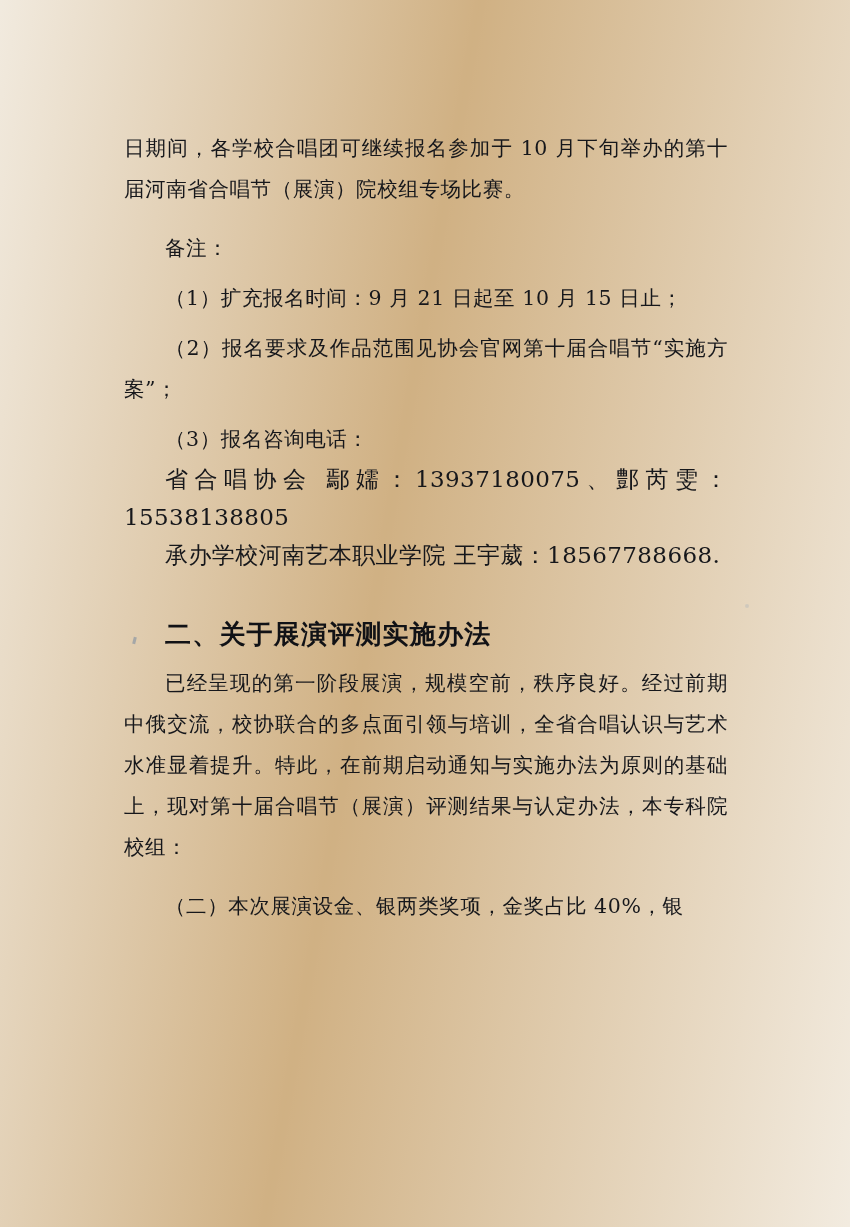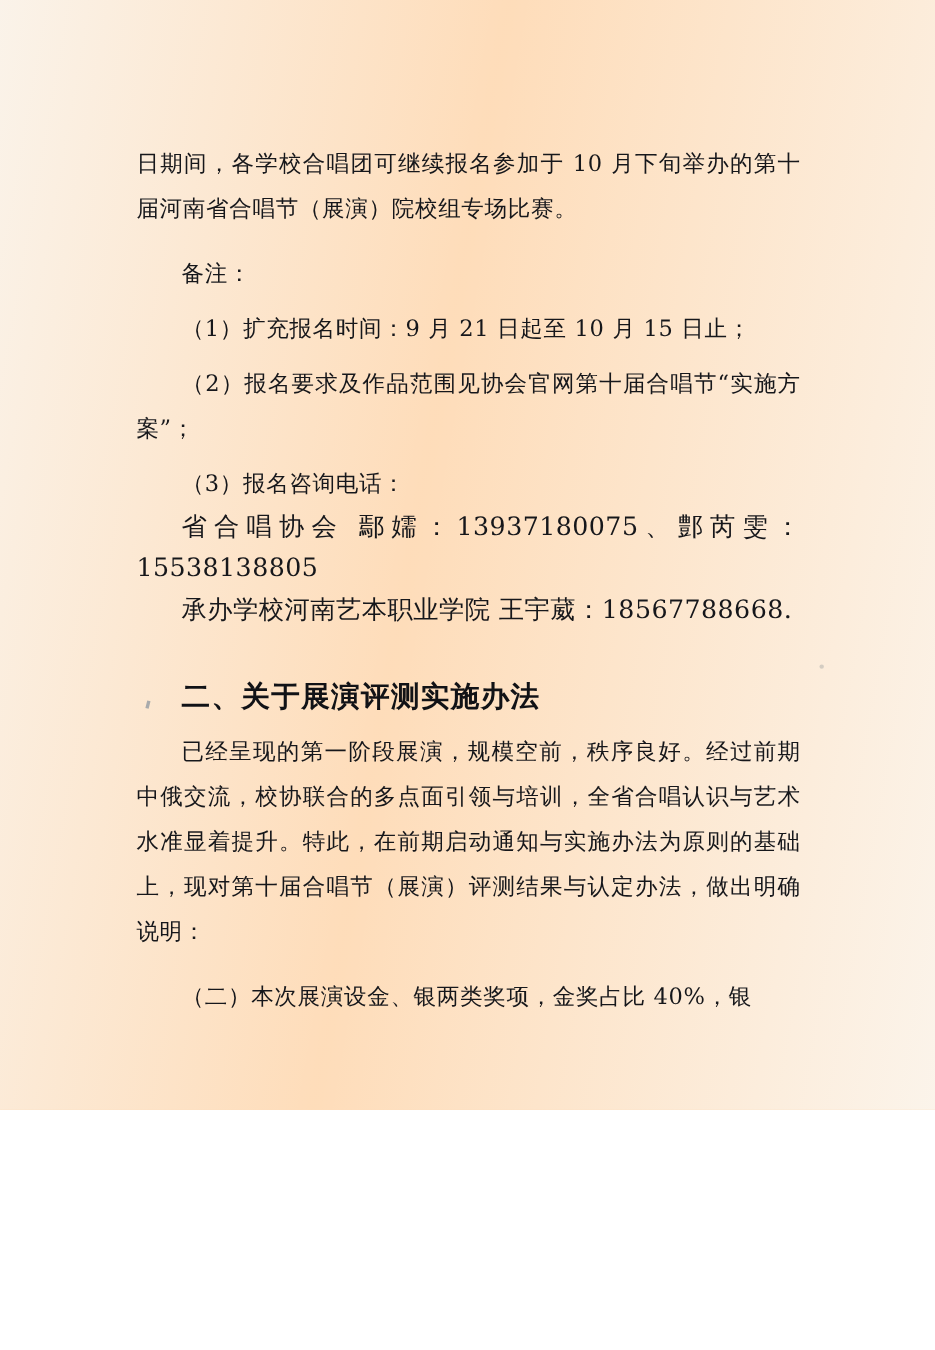--- a/index.html
+++ b/index.html
@@ -3,22 +3,22 @@
 <meta charset="utf-8">
 <style>
   html, body {
     margin: 0;
     padding: 0;
     background: #ffffff;
   }
   .page {
     position: relative;
     width: 850px;
-    height: 1009px;
-    background: #fdba74;
+    height: 1227px;
+    background: #a16207;
     overflow: hidden;
     font-family: "DejaVu Serif", serif;
     color: #15161a;
   }
   
   .page::before {
     content: "";
     position: absolute;
     inset: 0;
     background:
@@ -103,21 +103,21 @@
     <p class="indent">（3）报名咨询电话：</p>
 
     <p class="phone-line">省合唱协会  鄢嬬：13937180075、鄷芮雯：15538138805</p>
     <p class="phone-line">承办学校河南艺本职业学院  王宇葳：18567788668.</p>
 
     <div class="gap-lg"></div>
 
     <p class="heading">二、关于展演评测实施办法</p>
     <div class="gap-sm"></div>
 
-    <p class="indent">已经呈现的第一阶段展演，规模空前，秩序良好。经过前期中俄交流，校协联合的多点面引领与培训，全省合唱认识与艺术水准显着提升。特此，在前期启动通知与实施办法为原则的基础上，现对第十届合唱节（展演）评测结果与认定办法，做出明确说明：</p>
+    <p class="indent">已经呈现的第一阶段展演，规模空前，秩序良好。经过前期中俄交流，校协联合的多点面引领与培训，全省合唱认识与艺术水准显着提升。特此，在前期启动通知与实施办法为原则的基础上，现对第十届合唱节（展演）评测结果与认定办法，本专科院校组：</p>
     <div class="gap-sm"></div>
 
     <div class="gap-sm"></div>
 
     <p class="indent">（二）本次展演设金、银两类奖项，金奖占比 40%，银</p>
 
   </div>
 
   <div class="speck"></div>
   <div class="speck2"></div>

